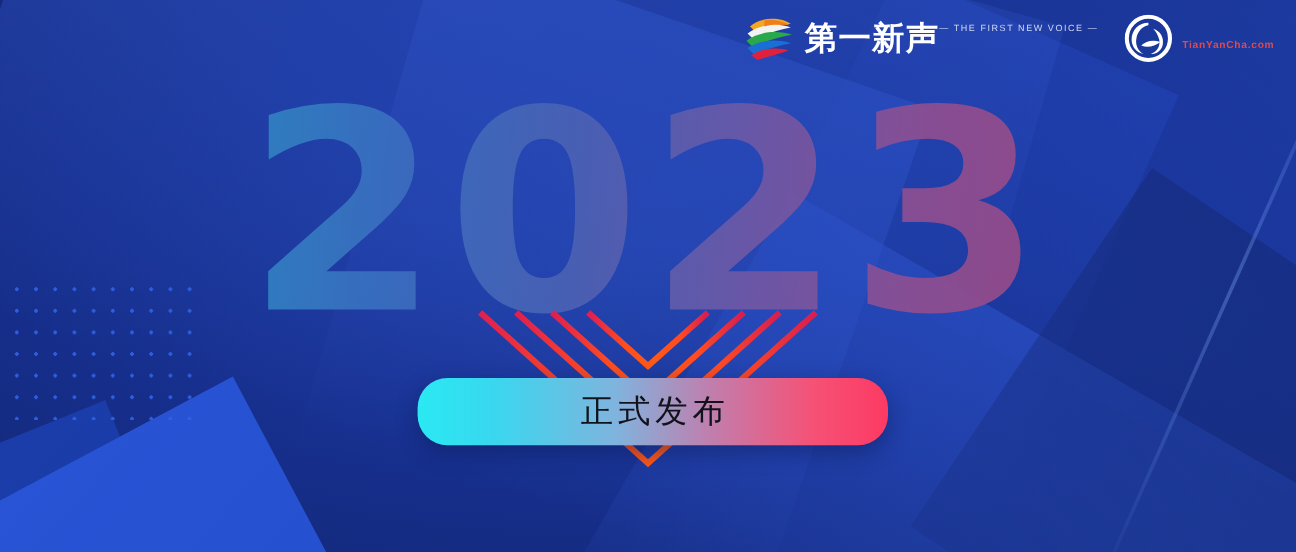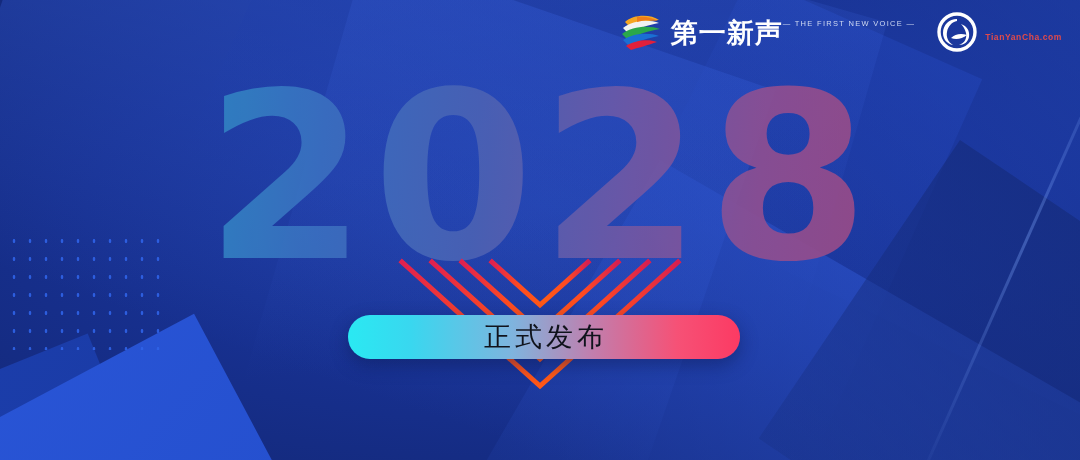--- a/index.html
+++ b/index.html
@@ -133,21 +133,21 @@
     text-shadow:0 2px 10px rgba(6,18,60,.55);
     white-space:nowrap;
   }
   .title-line-1{font-size:55px;line-height:68px;}
   .title-line-2{font-size:55px;line-height:68px;}
 
   
   .cta{
     position:absolute;
     left:348px;top:315px;
-    width:392px;height:44px;
+    width:392px;height:56px;
     border-radius:25px;
     background:linear-gradient(90deg,#2ae9f2 0%,#39d7ef 16%,#7fb4de 42%,#c07fae 62%,#f65176 84%,#fc3a63 100%);
     box-shadow:0 6px 18px rgba(10,25,80,.45);
     display:flex;align-items:center;justify-content:center;
     cursor:pointer;
   }
   .cta-label{
     font-family:"DejaVu Sans","Liberation Sans",sans-serif;
     font-size:27px;
     font-weight:400;
@@ -199,21 +199,21 @@
   <div class="facet facet-tr"></div>
   <div class="facet facet-mid"></div>
   <div class="facet facet-br"></div>
   <div class="facet facet-br2"></div>
   <div class="facet facet-bl2"></div>
   <div class="facet facet-bl"></div>
   <div class="facet facet-edge-r"></div>
 
   <div class="dot-grid"></div>
 
-  <div class="watermark">2028</div>
+  <div class="watermark">2023</div>
 
   <div class="chevrons">
     <svg class="chev" viewBox="0 0 300 132" xmlns="http://www.w3.org/2000/svg">
       <defs>
         <linearGradient id="cg" x1="0" y1="0" x2="1" y2="0">
           <stop offset="0%" stop-color="#e0214f"></stop>
           <stop offset="30%" stop-color="#ff4d1f"></stop>
           <stop offset="55%" stop-color="#ff5a16"></stop>
           <stop offset="78%" stop-color="#ff4a22"></stop>
           <stop offset="100%" stop-color="#d71f50"></stop>

